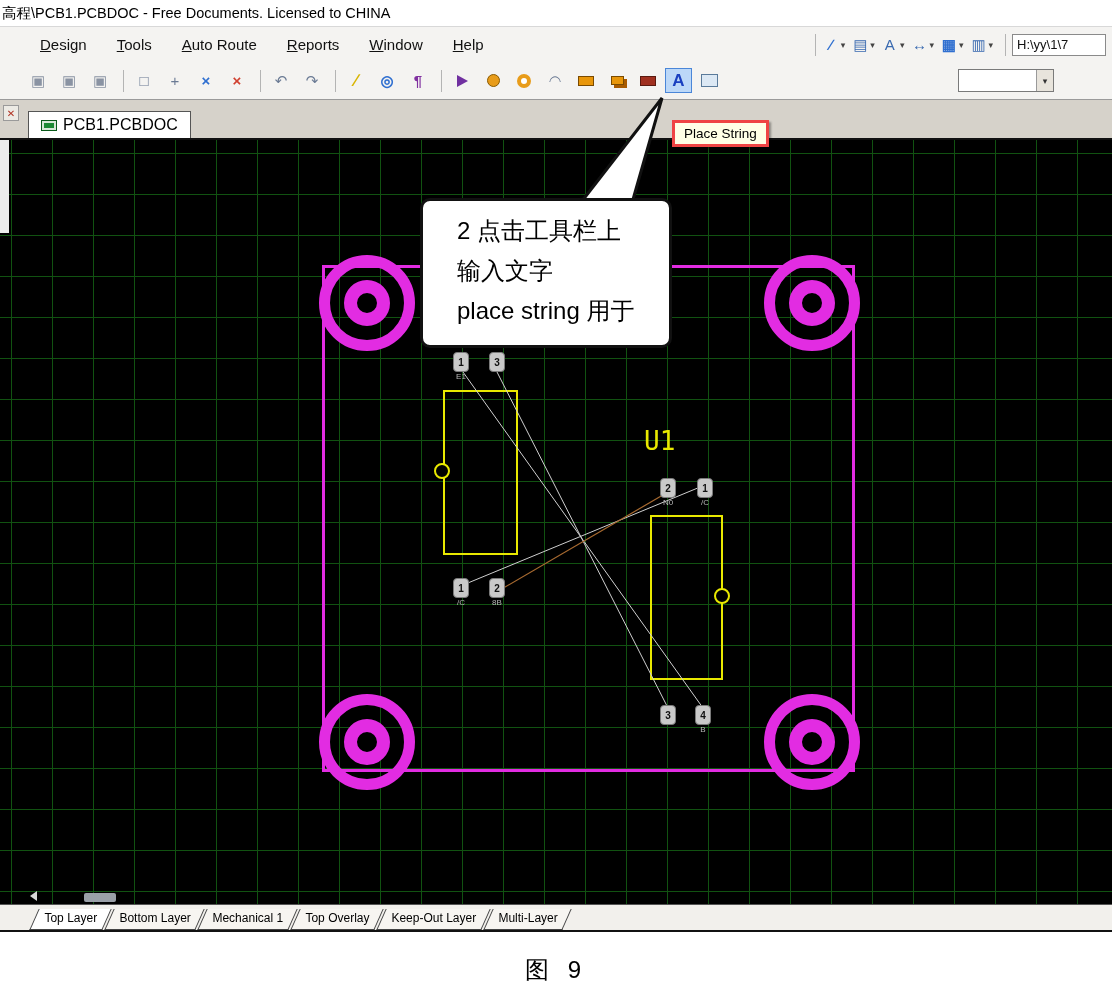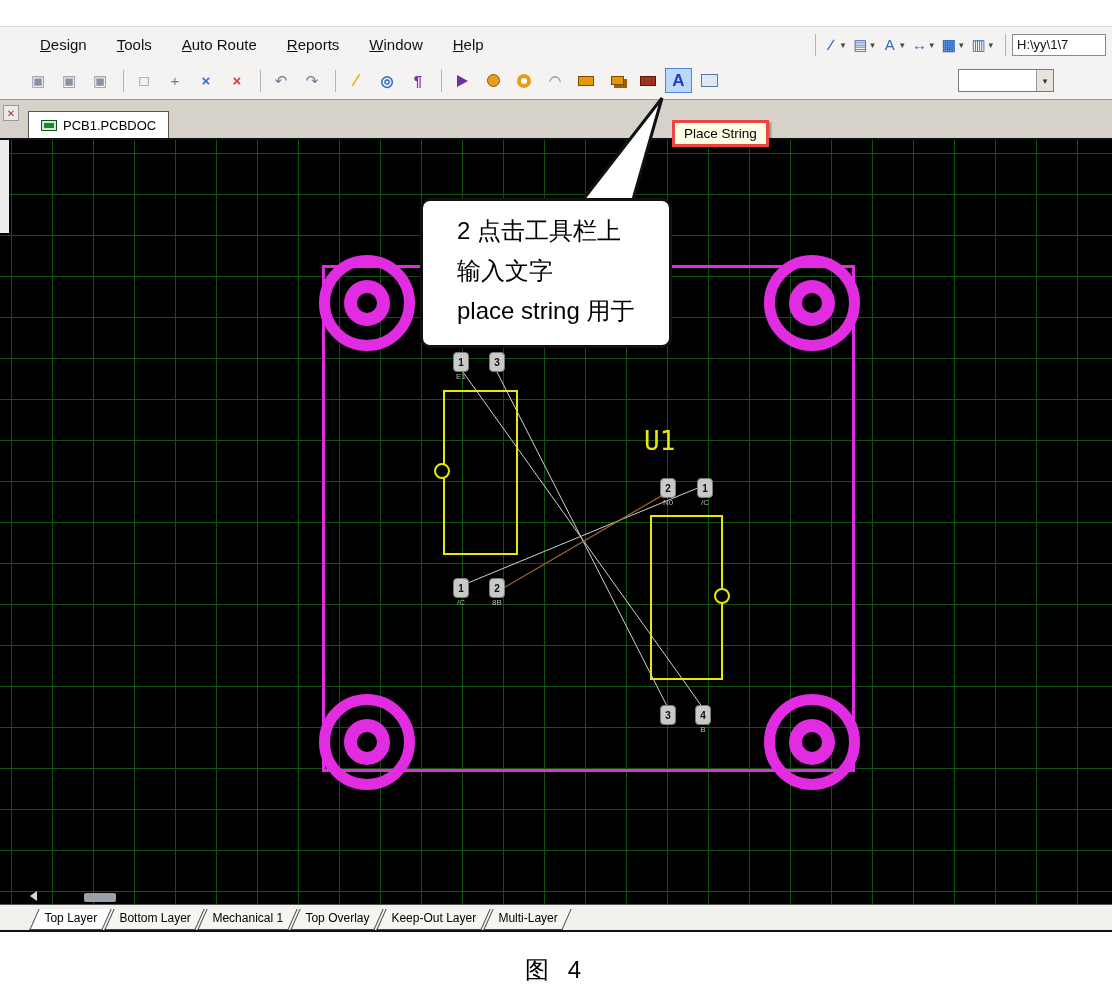--- a/index.html
+++ b/index.html
@@ -52,21 +52,21 @@
     color: #333; display: flex; align-items: center; justify-content: center; }
 
   
   .tabstrip { position: absolute; left: 0; top: 100px; width: 100%; height: 40px;
     background: #d6d2ca; border-bottom: 2px solid #111; }
   .strip-close { position: absolute; left: 3px; top: 5px; width: 16px; height: 16px;
     background: #eceae4; border: 1px solid #9a9a9a; font-size: 10px; color: #b03020;
     display: flex; align-items: center; justify-content: center; }
   .doc-tab { position: absolute; left: 28px; top: 11px; height: 27px; background: #fff;
     border: 1px solid #555; border-bottom: none; padding: 0 12px; display: flex;
-    align-items: center; gap: 6px; font-size: 13px; color: #000; }
+    align-items: center; gap: 6px; font-size: 16px; color: #000; }
   .chip { width: 16px; height: 11px; background: #1c8a34; border: 1px solid #0a5a1a;
     box-shadow: inset 0 0 0 2px #d8e8d8; }
 
   
   .canvas { position: absolute; left: 0; top: 140px; width: 1112px; height: 764px;
     background-color: #000;
     background-image:
       linear-gradient(to right, #115211 1px, transparent 1px),
       linear-gradient(to bottom, #115211 1px, transparent 1px);
     background-size: 41px 41px; background-position: 11px 13px; }
@@ -111,20 +111,21 @@
 
   
   .caption { position: absolute; left: 0; top: 954px; width: 100%; text-align: center;
     font-size: 24px; color: #000; letter-spacing: 6px; }
 </style>
 </head>
 <body>
 
 <div id="stage">
 
+  <div class="title-bar">高程\PCB1.PCBDOC - Free Documents. Licensed to CHINA</div>
 
   <div class="menu-bar">
     <span class="menu-item">Design</span>
     <span class="menu-item">Tools</span>
     <span class="menu-item">Auto Route</span>
     <span class="menu-item">Reports</span>
     <span class="menu-item">Window</span>
     <span class="menu-item">Help</span>
 
     <span class="menu-right">
@@ -291,15 +292,15 @@
         <span>Top Overlay</span>
       </span>
     <span class="ltab">
         <span>Keep-Out Layer</span>
       </span>
     <span class="ltab">
         <span>Multi-Layer</span>
       </span>
   </div>
 
-  <div class="caption">图 4</div>
+  <div class="caption">图 9</div>
 
 </div>
 
 </body></html>

